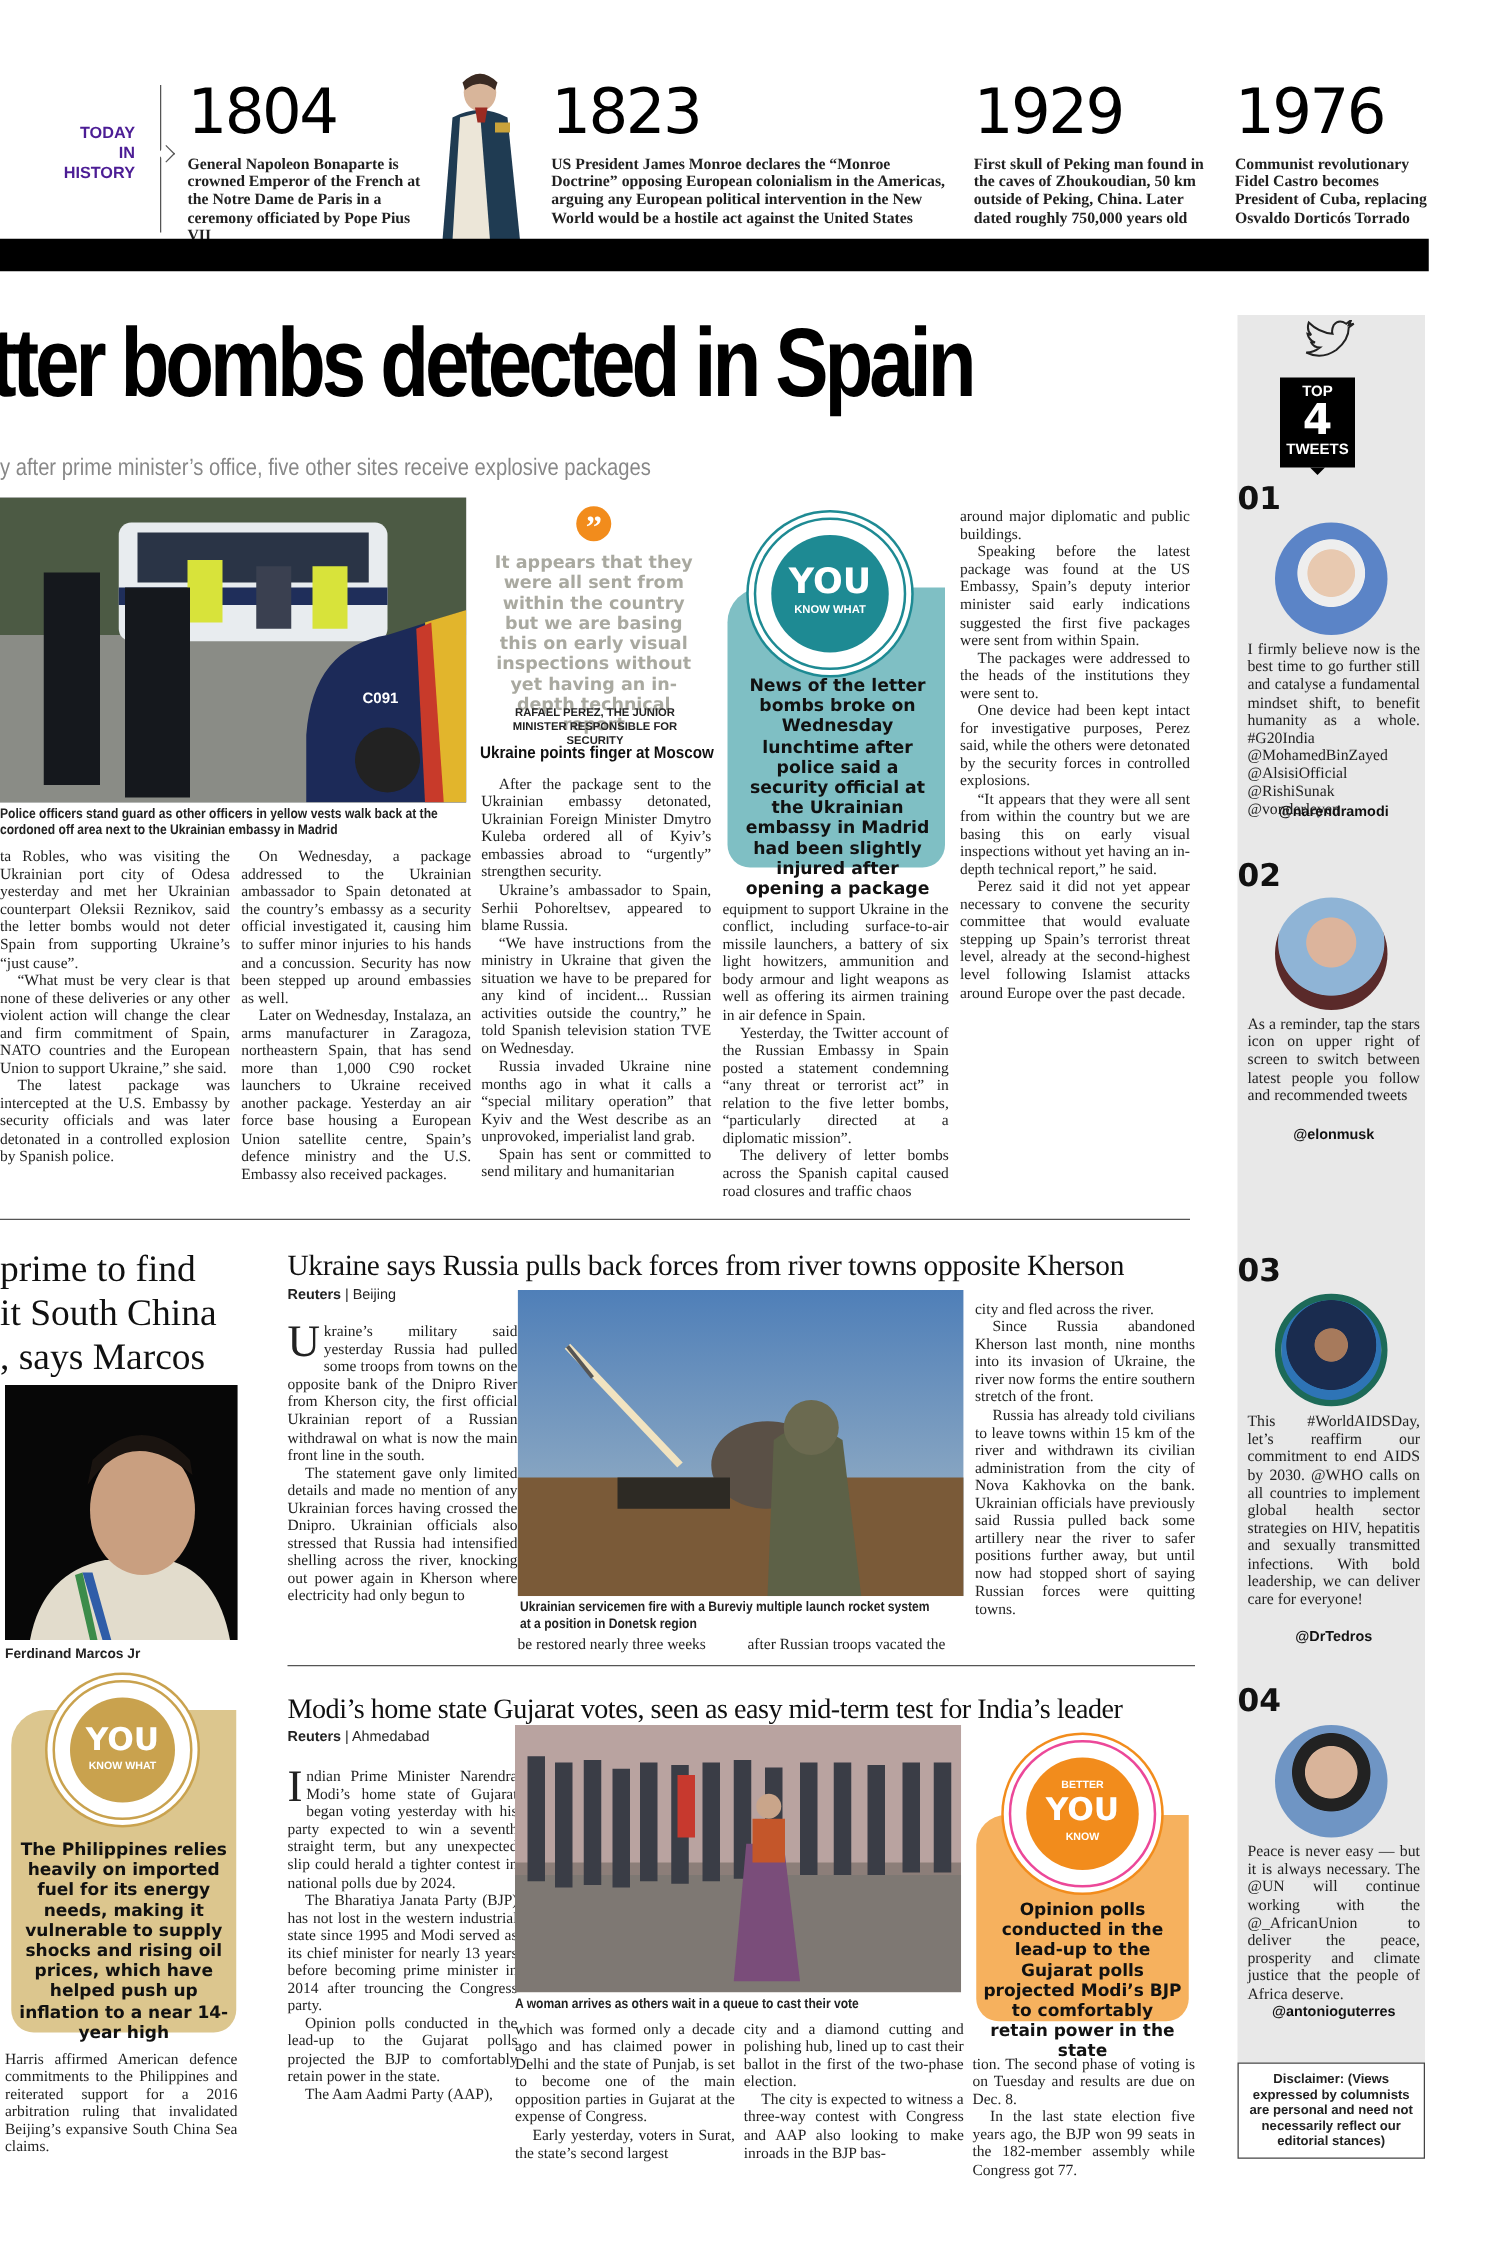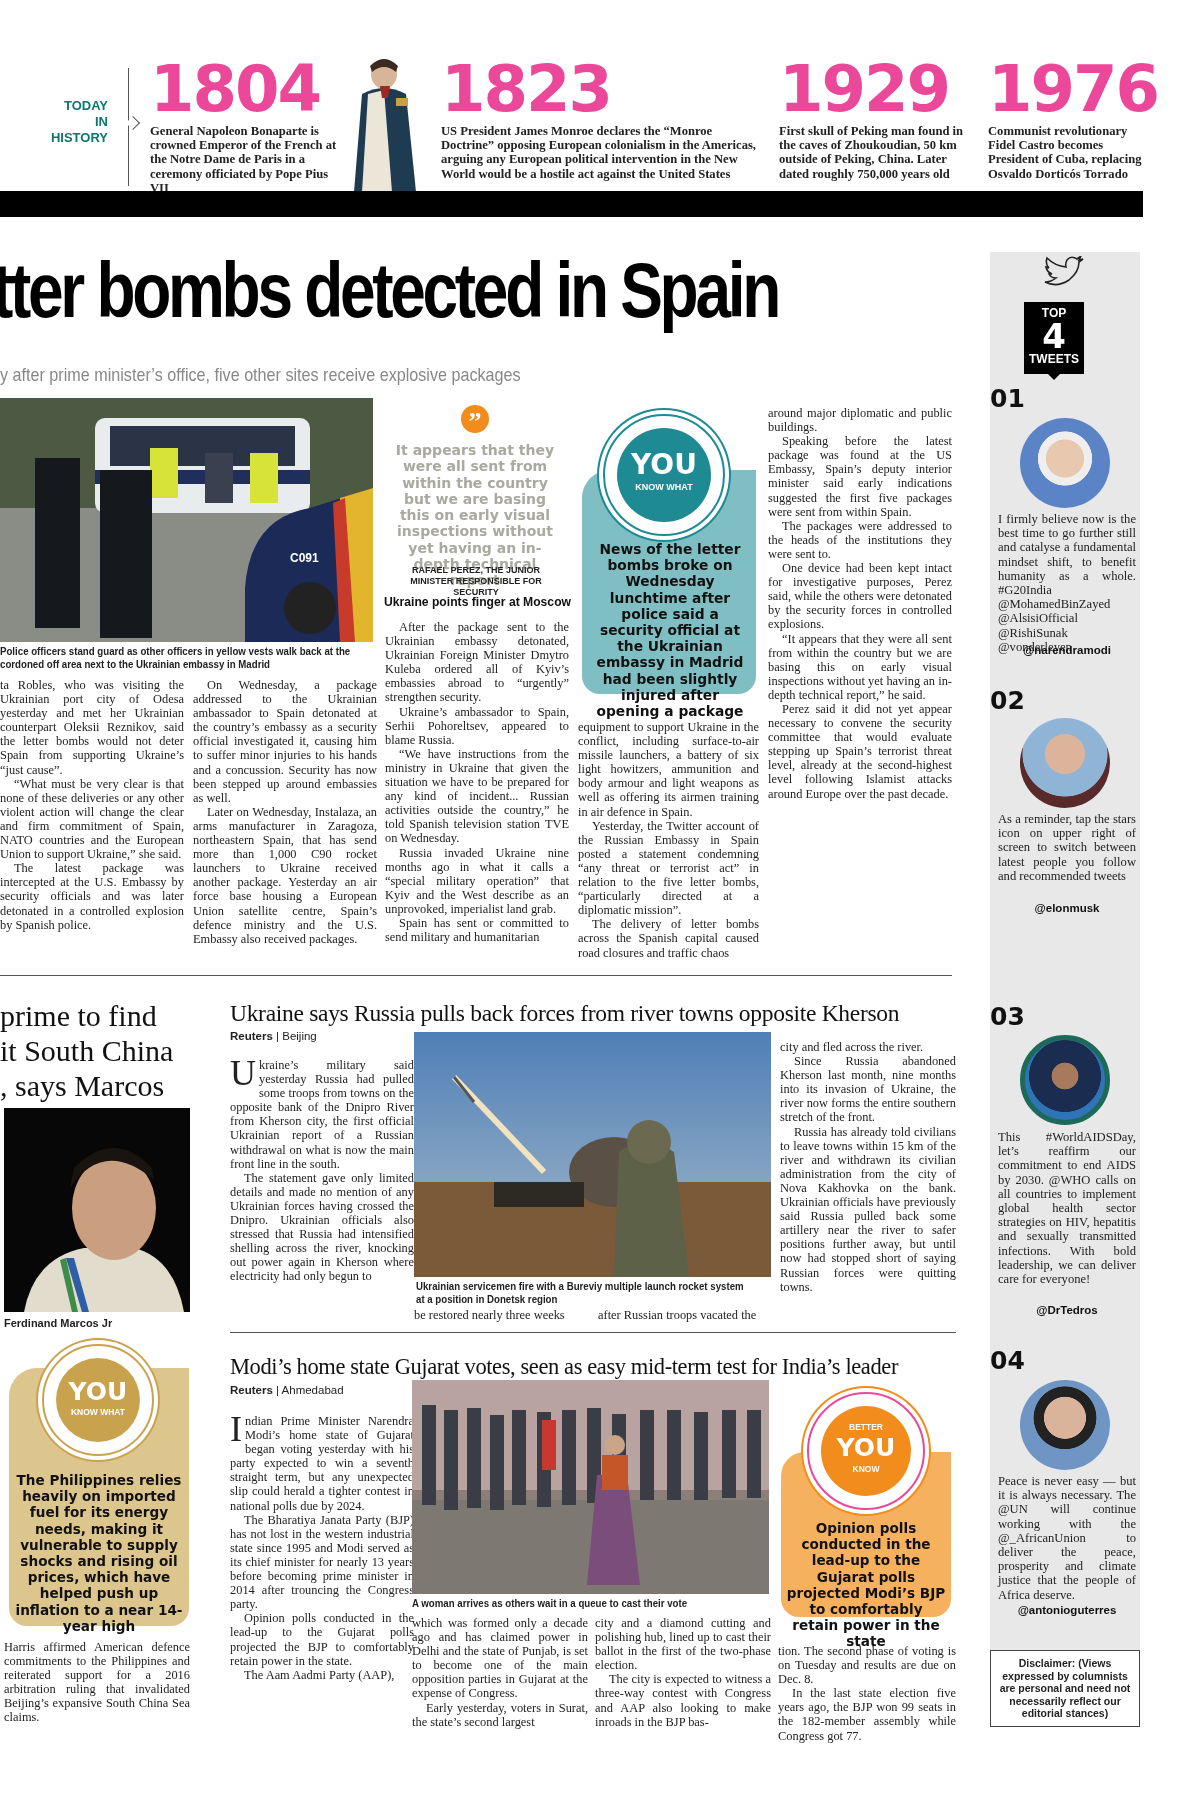--- a/index.html
+++ b/index.html
@@ -3,24 +3,24 @@
 <meta charset="utf-8">
 <style>
 *{box-sizing:border-box;margin:0;padding:0}
 body{width:1199px;height:1800px;background:#fff;position:relative;overflow:hidden;font-family:"DejaVu Serif",serif;color:#222}
 .abs{position:absolute}
 .cond{font-family:"Liberation Sans",sans-serif;font-stretch:condensed}
 .bt{font-family:"Liberation Serif",serif;font-size:12.4px;line-height:14.1px;text-align:justify;color:#222}
 .bt p{text-indent:14px}
 .bt p.ni{text-indent:0}
 
-.tih-label{left:40px;top:98px;width:68px;text-align:right;font-family:"Liberation Sans",sans-serif;font-weight:700;font-size:13px;line-height:16px;color:#0f766e}
+.tih-label{left:40px;top:98px;width:68px;text-align:right;font-family:"Liberation Sans",sans-serif;font-weight:700;font-size:13px;line-height:16px;color:#4c1d95}
 .tih-bar{left:128px;top:68px;width:1px;height:118px;background:#555}
 .tih-chev{left:128px;top:118px;width:10px;height:10px;border-right:1px solid #555;border-top:1px solid #555;transform:rotate(45deg);background:#fff}
-.year{font-family:"DejaVu Sans",sans-serif;font-weight:700;font-size:64px;letter-spacing:-2px;color:#ec4899;line-height:50px}
+.year{font-family:"DejaVu Sans",sans-serif;font-weight:400;font-size:50px;letter-spacing:-2px;color:#000000;line-height:50px}
 .year-desc{font-family:"Liberation Serif",serif;font-weight:700;font-size:12.6px;line-height:14.2px;color:#222}
 .blackbar{left:0;top:191px;width:1143px;height:26px;background:#000}
 
 .headline{left:-8px;top:248px;font-family:"Liberation Sans",sans-serif;font-weight:700;font-size:78px;letter-spacing:-4px;transform:scaleX(.82);transform-origin:left top;color:#000;white-space:nowrap;line-height:84px}
 .subhead{left:0;top:364px;font-family:"Liberation Sans",sans-serif;font-size:19px;color:#888;white-space:nowrap;transform:scaleX(.85);transform-origin:left top}
 .photo{overflow:hidden}
 .cap{font-family:"Liberation Sans",sans-serif;font-size:11px;line-height:13px;font-weight:700;color:#222;transform:scaleX(.88);transform-origin:left top}
 .rule{height:1px;background:#555}
 
 .tw-panel{left:990px;top:252px;width:150px;height:1412px;background:#e8e8e8}

